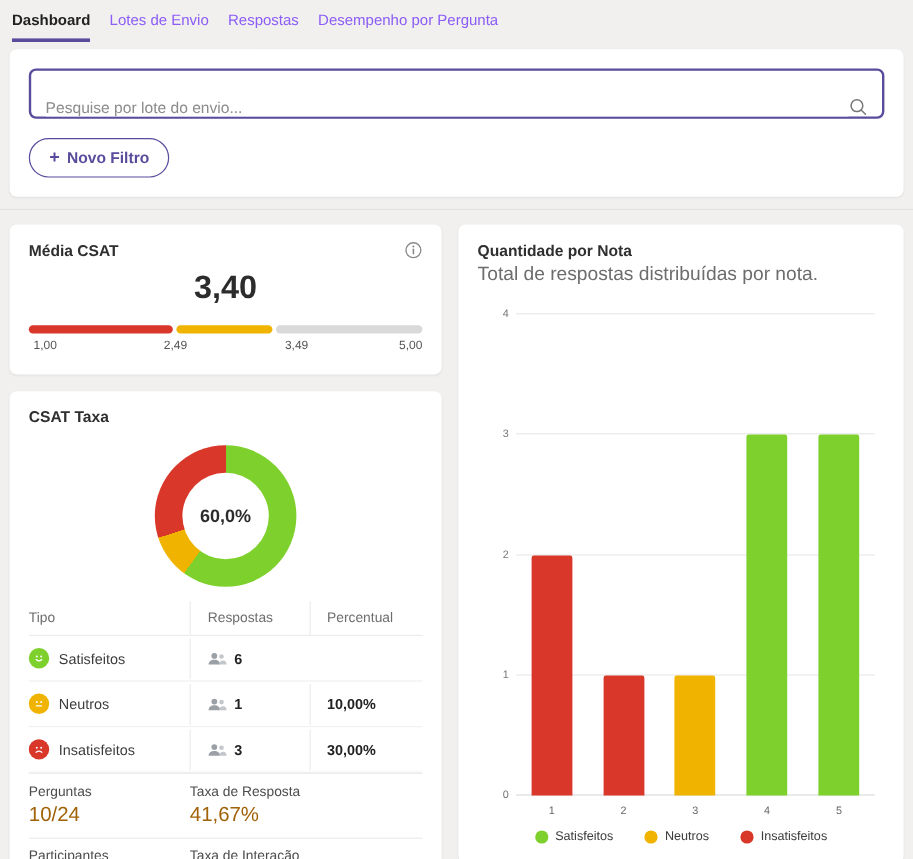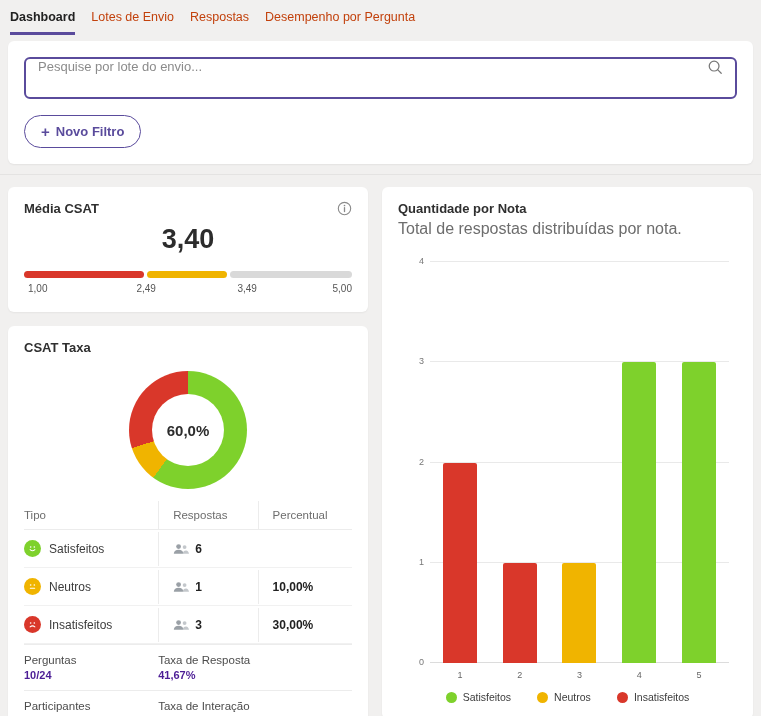--- a/index.html
+++ b/index.html
@@ -7,30 +7,30 @@
   body {
     font-family: "Liberation Sans", sans-serif;
     background: #f1f0ef;
     color: #333;
     overflow: hidden;
   }
   .page { width:761px; height:716px; position:relative; }
 
   
   .nav { display:flex; gap:16px; padding:10px 12px 0 10px; }
-  .tab { font-size:12.5px; color:#c2410c; padding-bottom:8px; cursor:pointer; border-bottom:3px solid transparent; }
+  .tab { font-size:12.5px; color:#8b5cf6; padding-bottom:8px; cursor:pointer; border-bottom:3px solid transparent; }
   .tab.active { font-weight:bold; color:#222; border-bottom-color:#5a4b9c; }
 
   
   .filter-card {
     margin:6px 8px 0 8px; background:#fff; border-radius:6px;
     padding:16px; box-shadow:0 1px 2px rgba(0,0,0,.06);
   }
   .search-box {
-    display:flex; align-items:flex-start; border:2px solid #5a4b9c; border-radius:6px;
+    display:flex; align-items:flex-end; border:2px solid #5a4b9c; border-radius:6px;
     height:42px; padding:0 12px; background:#fff;
   }
   .search-box input {
     border:none; outline:none; flex:1; font-size:13px; color:#444;
     font-family:"Liberation Sans",sans-serif;
   }
   .search-box input::placeholder { color:#8b8b8b; }
   .btn-new-filter {
     margin-top:16px; display:inline-flex; align-items:center; gap:6px;
     border:1.5px solid #5a4b9c; color:#5a4b9c; background:#fff;
@@ -76,21 +76,21 @@
   .face { width:17px; height:17px; border-radius:50%; display:inline-flex; align-items:center; justify-content:center; flex:0 0 auto; }
   .resp-cell { display:flex; align-items:center; gap:6px; }
   .resp-cell b { font-size:12px; color:#222; }
   .pct-cell { font-weight:bold; color:#222; }
 
   .stats-row {
     display:grid; grid-template-columns:1.35fr 1.95fr;
     border-top:1px solid #ececec; padding:9px 0;
   }
   .stat .lbl { font-size:11.5px; color:#4c4c4c; margin-bottom:3px; }
-  .stat .val { font-size:11px; font-weight:bold; color:#4c1d95; }
+  .stat .val { font-size:17px; font-weight:normal; color:#a16207; }
 
   
   .chart-card { height:532px; display:flex; flex-direction:column; }
   .chart-sub { font-size:16px; color:#6d6d6d; margin-top:4px; }
   .chart-area { position:relative; flex:1; margin:20px 4px 24px 4px; }
   .plot { position:absolute; left:28px; right:4px; top:4px; bottom:0; }
   .gridline { position:absolute; left:0; right:0; height:1px; background:#e9e9e9; }
   .gridline.base { background:#dcdcdc; }
   .ytick { position:absolute; left:-28px; width:22px; text-align:right; font-size:9px; color:#777; transform:translateY(4px); }
   .bars { position:absolute; inset:0; display:flex; align-items:flex-end; }

